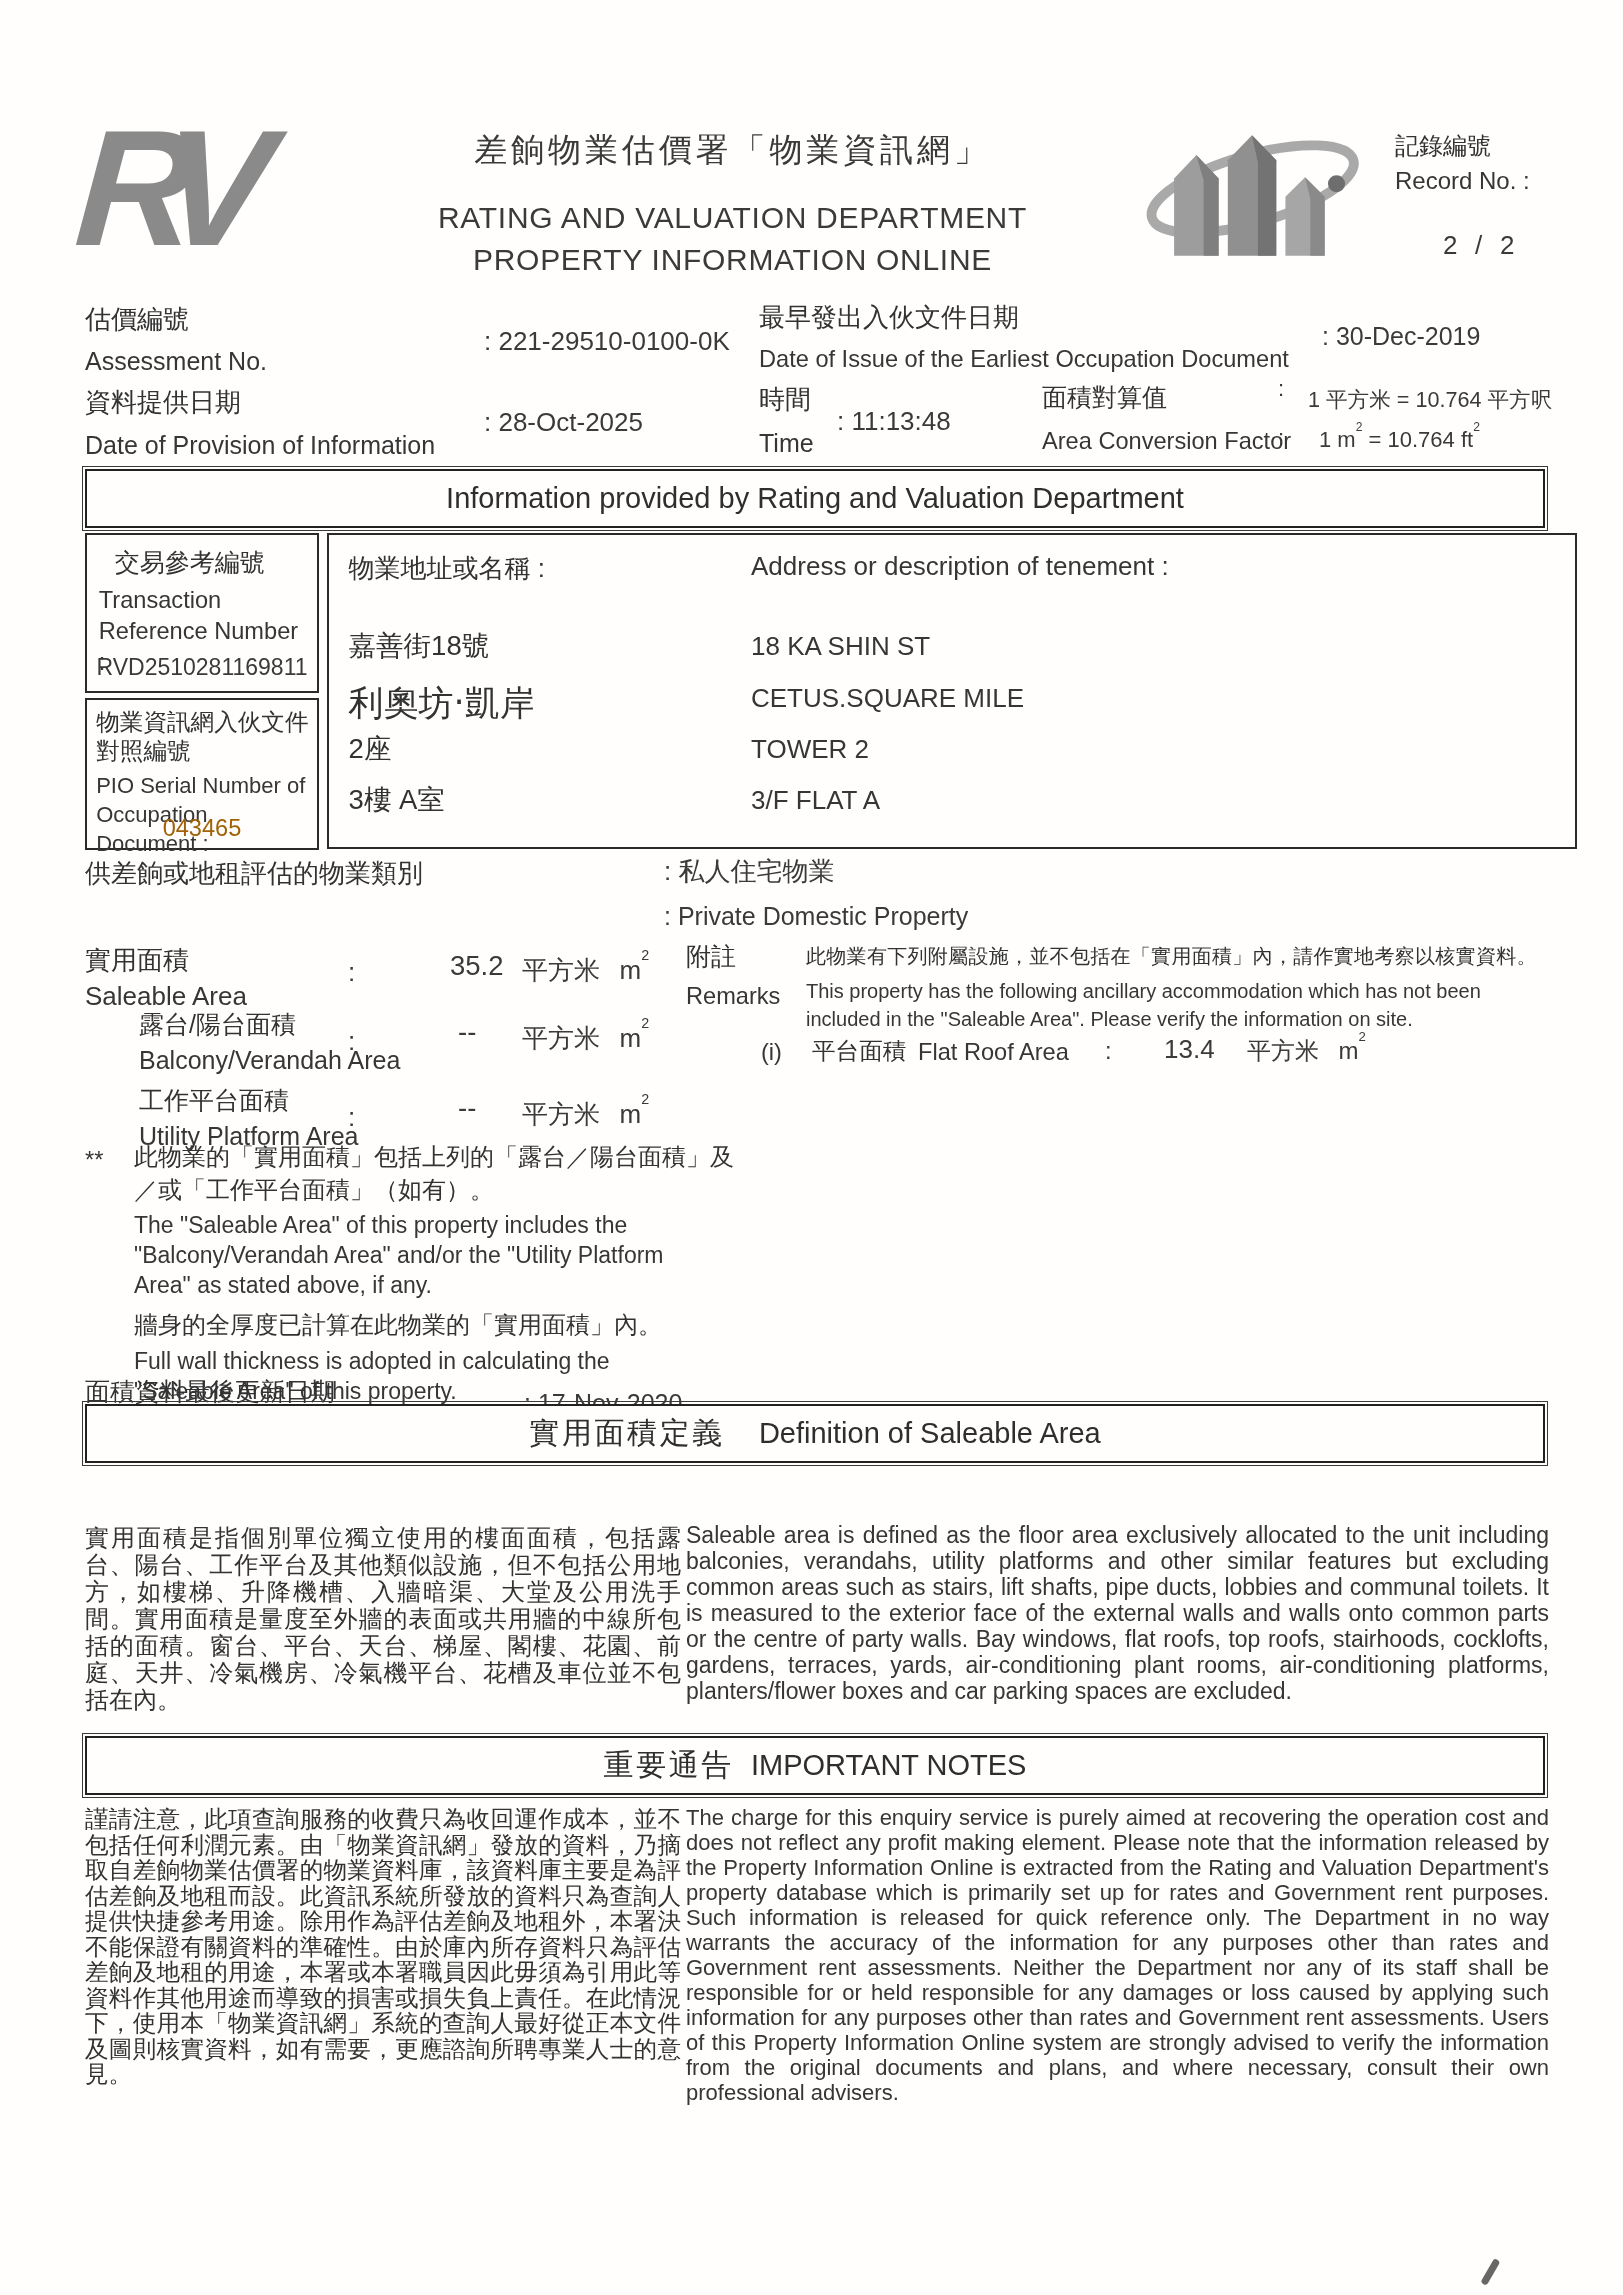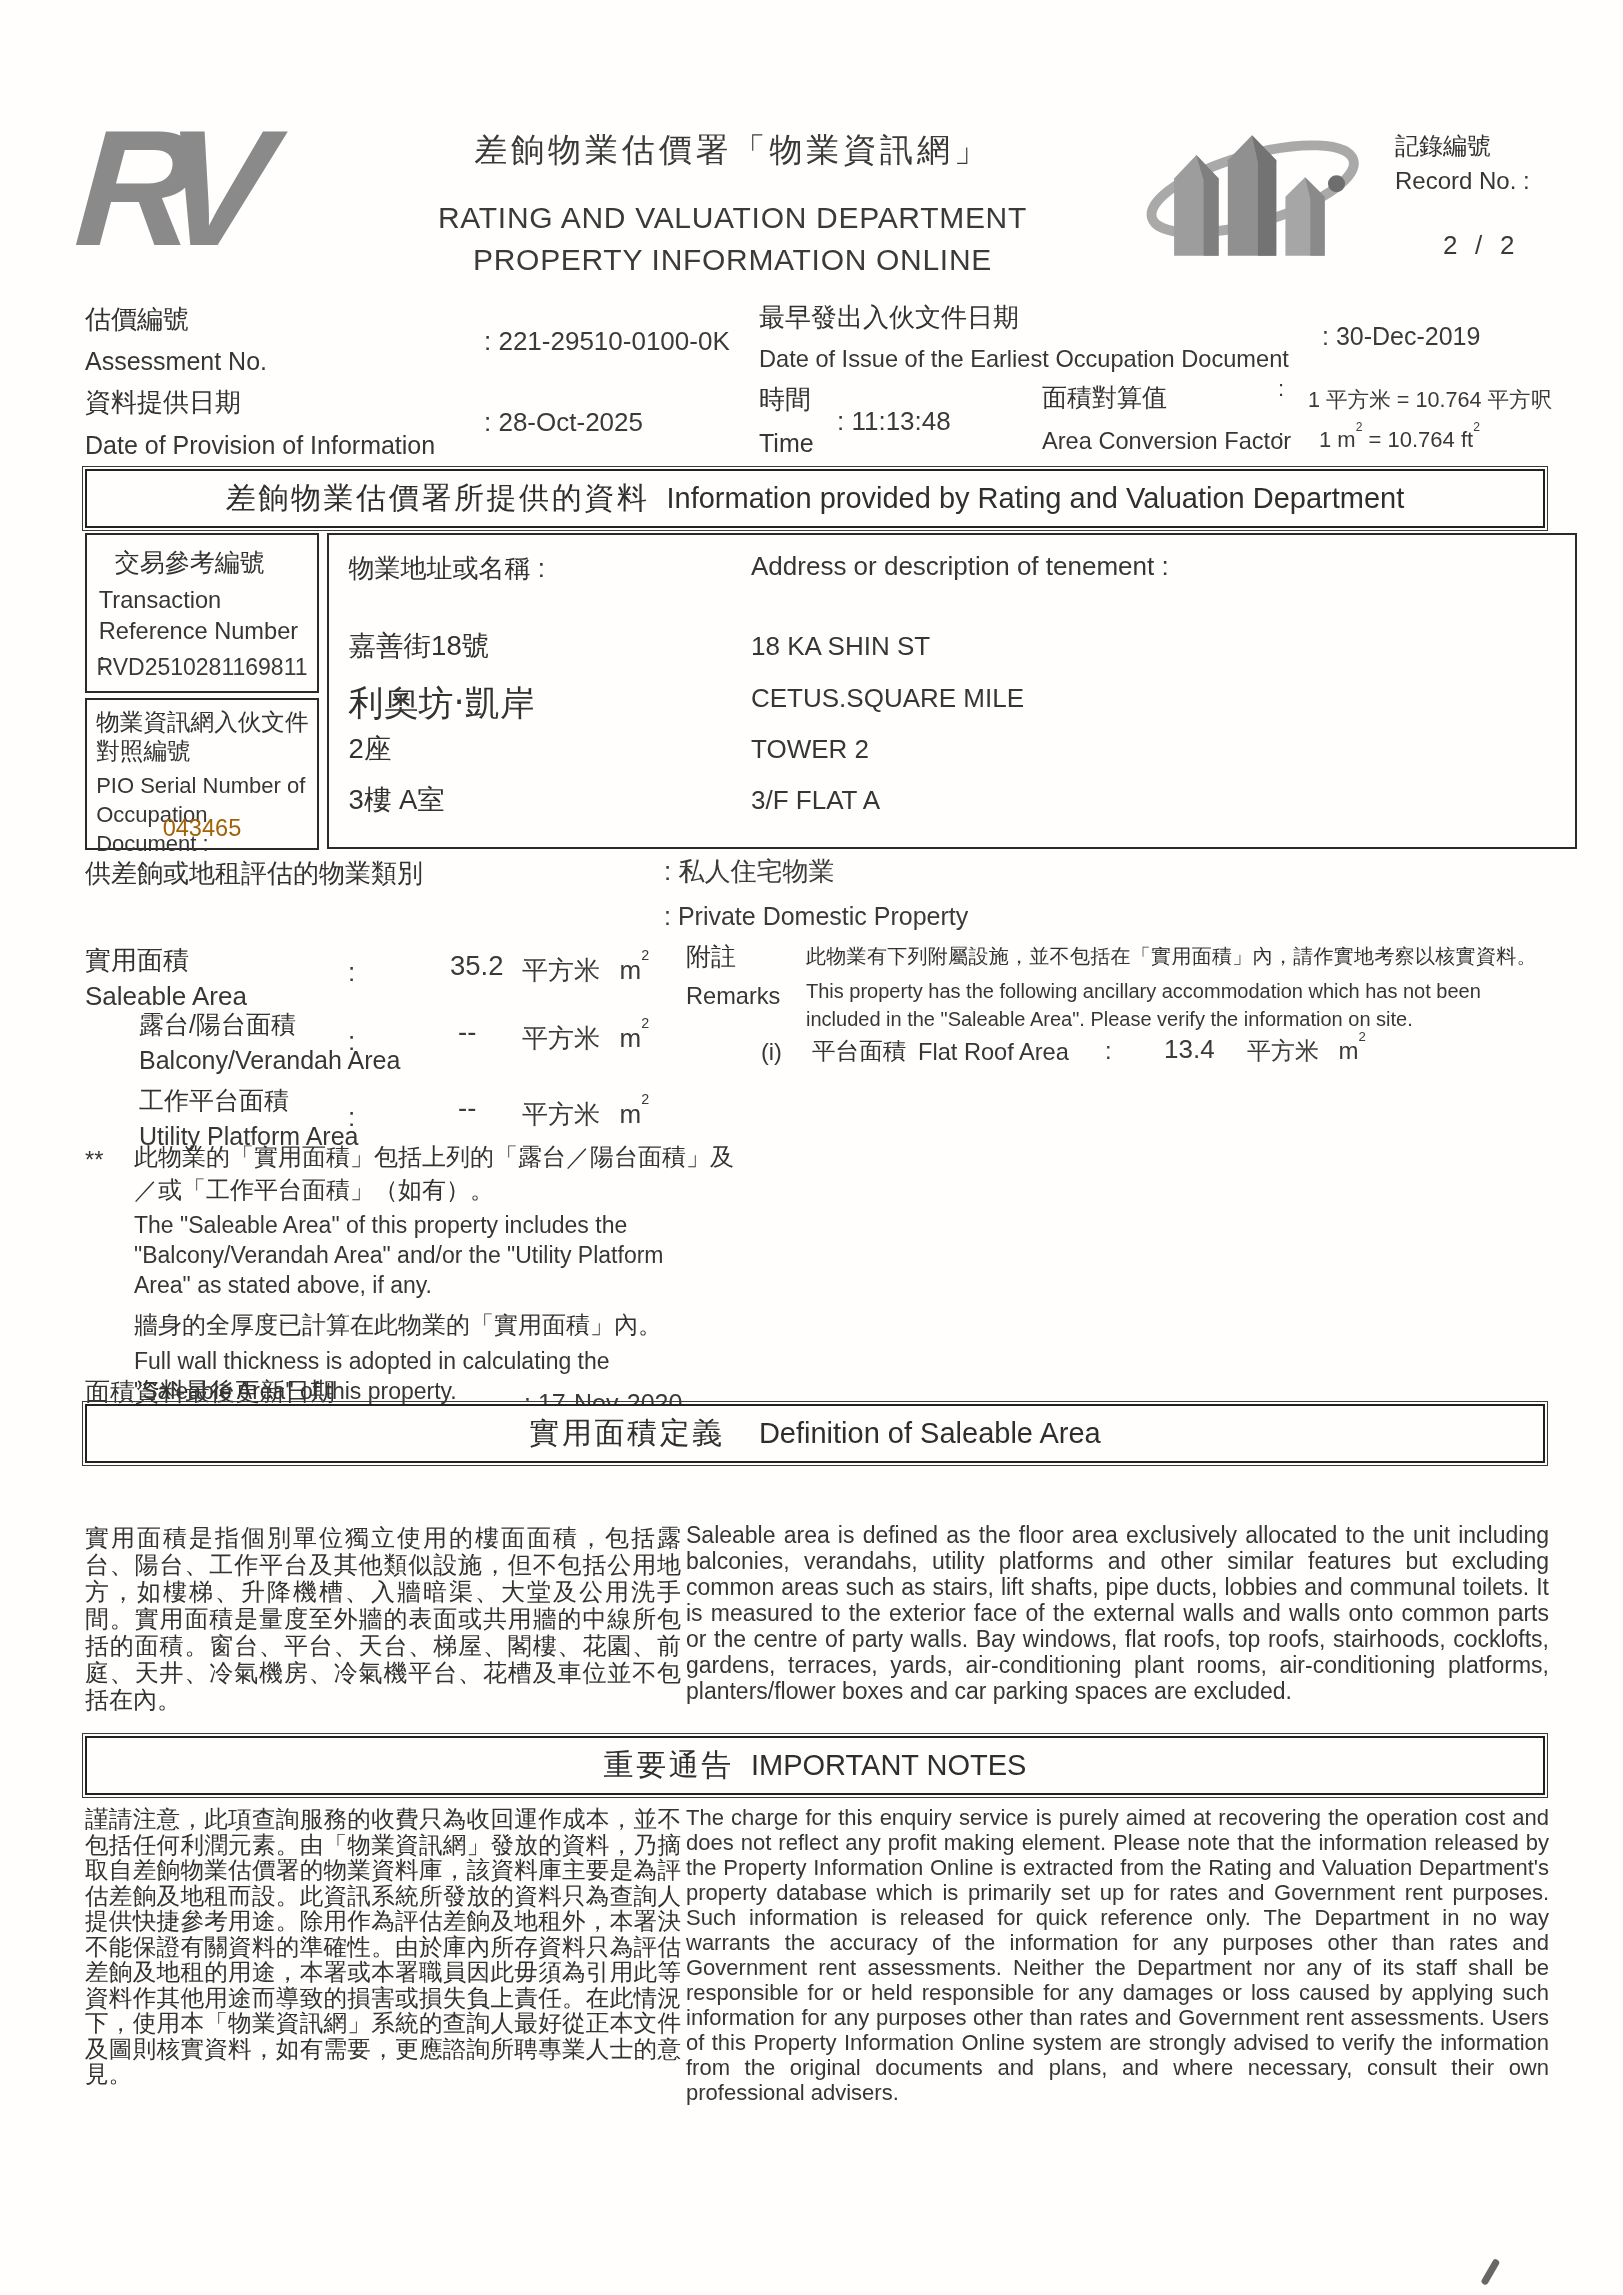--- a/index.html
+++ b/index.html
@@ -106,21 +106,20 @@
   <div class="abs val" style="left:837px;top:406px;">: 11:13:48</div>
 
   <div class="abs lbl-cn cn" style="left:1042px;top:381px;font-size:25px;">面積對算值</div>
   <div class="abs lbl-en en" style="left:1042px;top:428px;font-size:23.6px;">Area Conversion Factor</div>
   <div class="abs val" style="left:1278px;top:376px;font-size:22px;">:</div>
   <div class="abs val" style="left:1308px;top:385px;font-size:21.6px;">1 平方米 = 10.764 平方呎</div>
   <div class="abs val" style="left:1278px;top:425px;font-size:22px;">:</div>
   <div class="abs val unit" style="left:1319px;top:427px;font-size:22px;"><span>1 m</span><sup>2</sup><span> = 10.764 ft</span><sup>2</sup></div>
 
   <div class="section-box" style="top:469px;">
-    <span class="section-title-cn">差餉物業估價署所提供的資料</span>
     <span class="section-title-en">Information provided by Rating and Valuation Department</span>
   </div>
 
   <div class="frame txn-box">
     <div class="inner cn" style="left:11.8px;top:10.5px;font-size:25px;margin-left:16px;">交易參考編號</div>
     <div class="inner en" style="left:11.8px;top:50px;width:209px;font-size:23.6px;line-height:31px;">Transaction Reference Number :</div>
     <div class="inner" style="left:0;top:119px;width:100%;text-align:center;font-size:23px;color:#3a3a3a;">RVD2510281169811</div>
   </div>
 
   <div class="frame pio-box">

